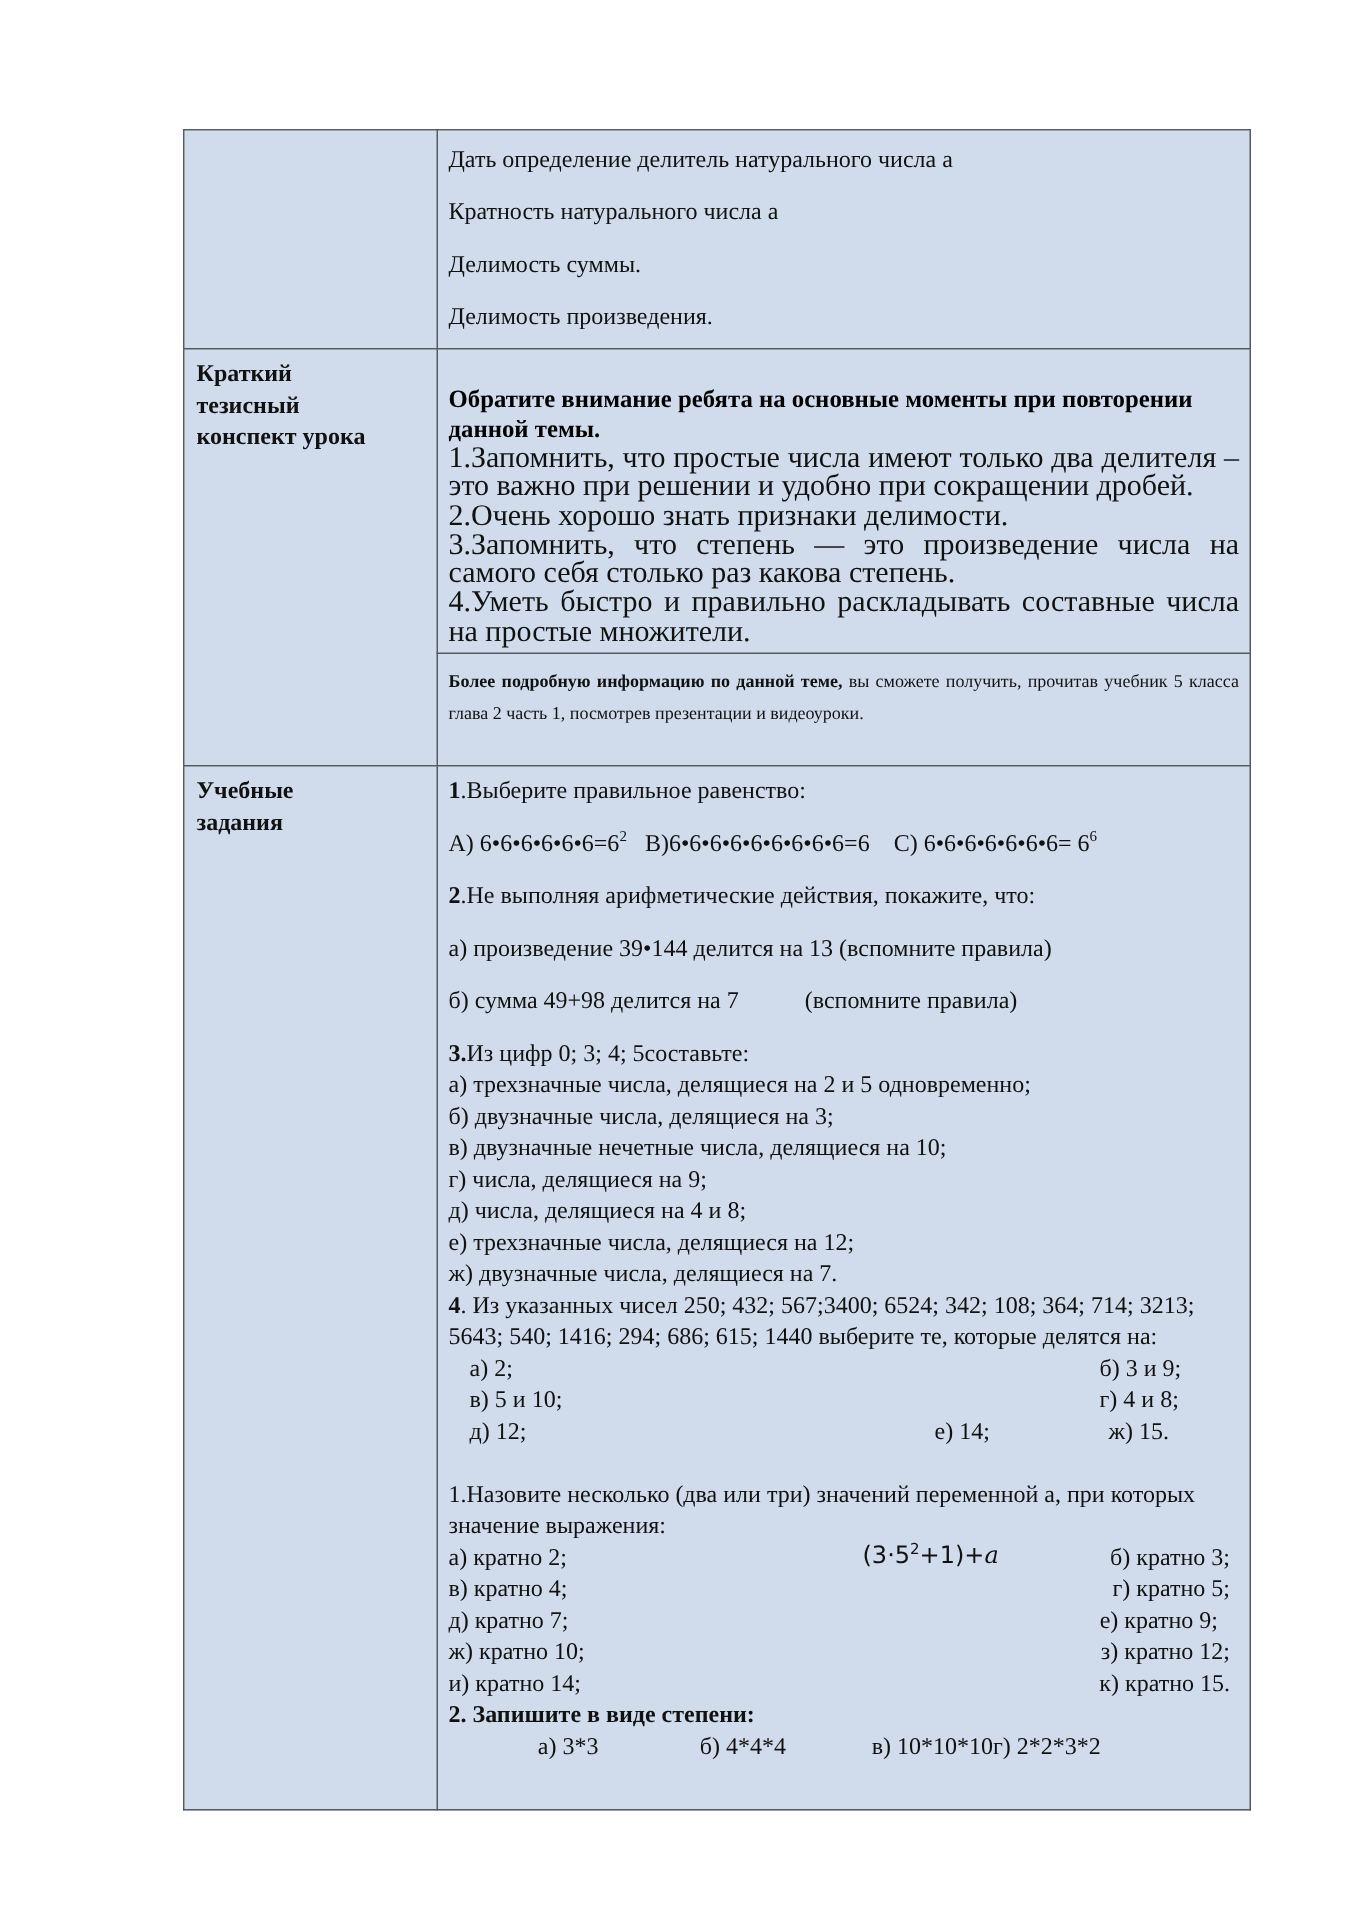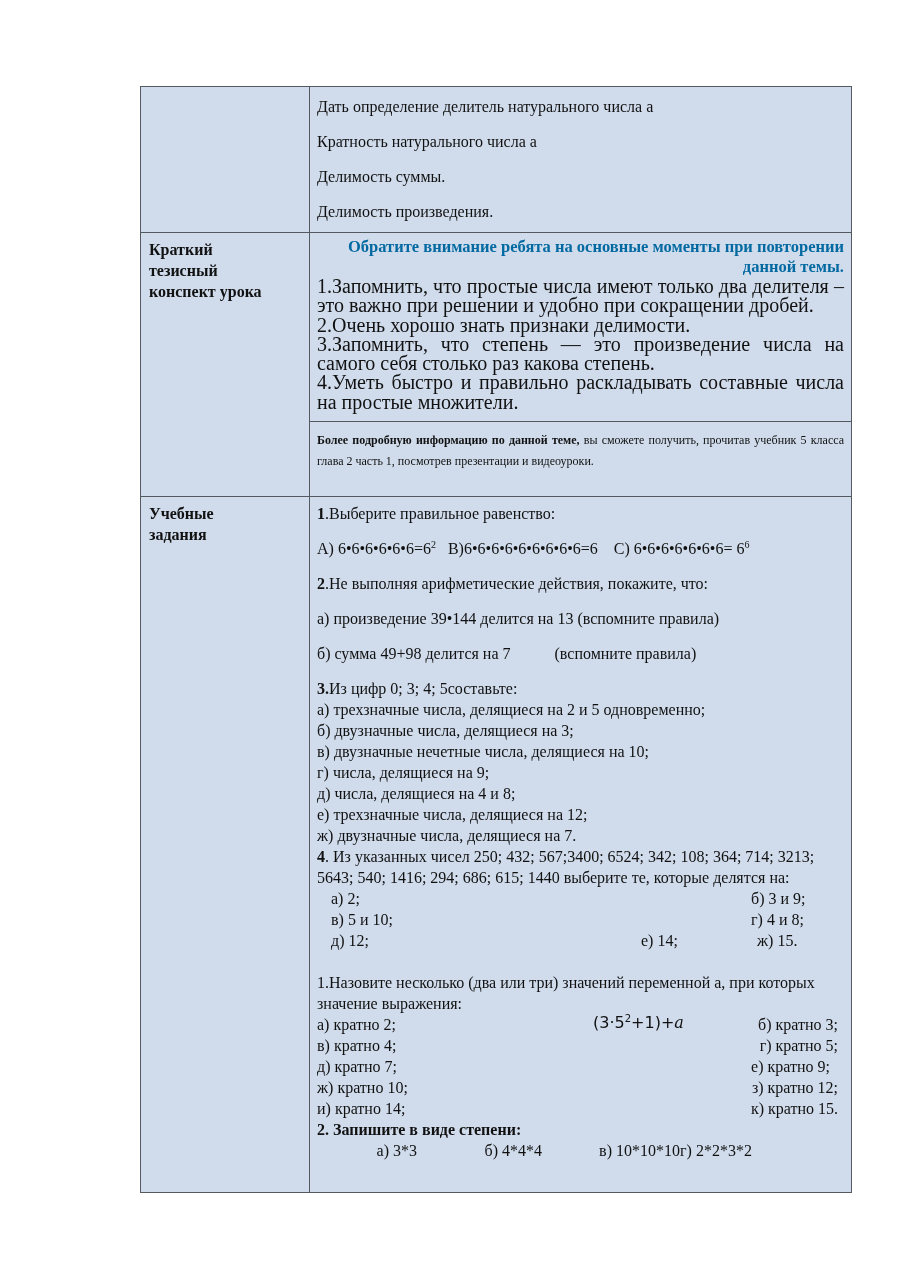--- a/index.html
+++ b/index.html
@@ -1,25 +1,25 @@
 <!DOCTYPE html>
 <html><head>
 <meta charset="utf-8">
 <style>
   html, body { margin: 0; padding: 0; background: #ffffff; }
   body { width: 905px; height: 1280px; position: relative; overflow: hidden;
          font-family: "Liberation Serif", "DejaVu Serif", serif; color: #111; }
-  .page { position: absolute; left: 140px; top: 86px; width: 712px; }
+  .page { position: absolute; left: 122px; top: 86px; width: 712px; }
   table.plan { border-collapse: collapse; width: 712px; table-layout: fixed; }
   table.plan td { border: 1.5px solid #555a60; background: #d0dcec; vertical-align: top; padding: 0; }
   td.lbl { width: 152px; padding: 6px 8px 0 8px !important; font-weight: bold; font-size: 16px; line-height: 21px; }
   td.content { padding: 4px 7px 4px 7px !important; font-size: 16px; }
   .p { margin: 0; line-height: 21px; }
   .spaced .p { margin: 5px 0 14px 0; }
-  .red-head { color: #0369a1; font-weight: bold; text-align: right; font-size: 16.5px; line-height: 20px; margin-top: 0; }
+  .red-head { color: #000000; font-weight: bold; text-align: left; font-size: 16.5px; line-height: 20px; margin-top: 19px; }
   .just { text-align: justify; font-size: 20px; line-height: 19.3px; }
   .bold { font-weight: bold; }
   .more { text-align: justify; line-height: 21px; font-size: 12px; padding-top: 4px; }
   .t-line { margin: 0; line-height: 21px; }
   .t-gap { margin: 0 0 14px 0; line-height: 21px; }
   .opts4 { line-height: 21px; }
   .opts4 .row { display: flex; position: relative; height: 21px; }
   .opts4 .c1 { position: absolute; left: 14px; }
   .opts4 .c2 { position: absolute; left: 434px; }
   .opts4 .c3 { position: absolute; left: 324px; }

